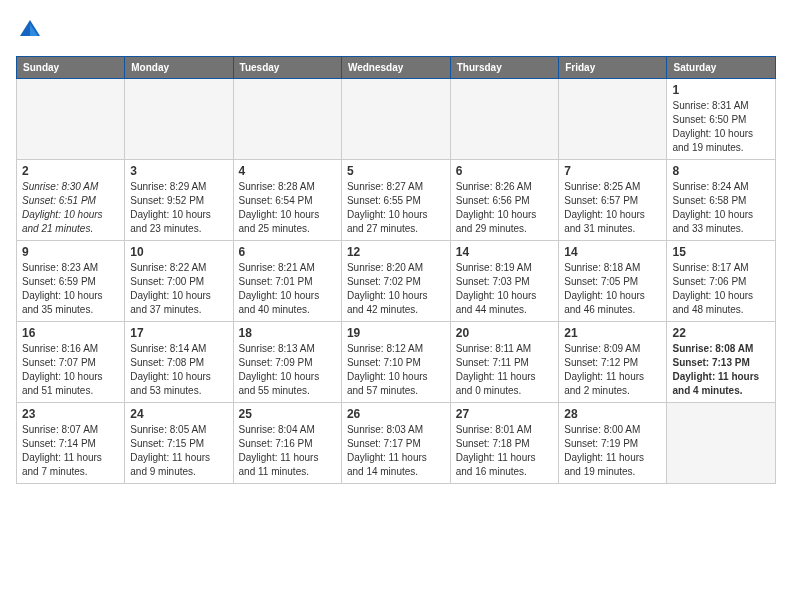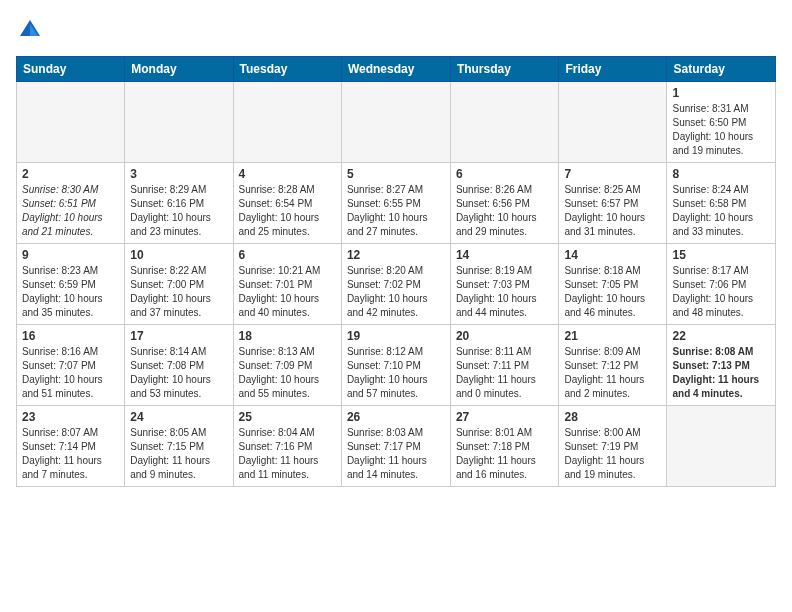--- a/index.html
+++ b/index.html
@@ -44,23 +44,23 @@
     .location {
       font-size: 13px;
       color: #555;
     }
     .calendar {
       width: 100%;
       border-collapse: collapse;
       border: 1px solid #ccc;
     }
     .calendar th {
-      background-color: #0369a1;
+      background-color: #737373;
       color: #fff;
-      font-size: 12px;
+      font-size: 10px;
       font-weight: bold;
       text-align: left;
       padding: 5px 6px;
       border: 1px solid #1055a0;
     }
     .calendar td {
       vertical-align: top;
       border: 1px solid #ccc;
       padding: 4px 5px;
       width: 110px;
@@ -136,21 +136,21 @@
         <td>
           <span class="day-num">2</span>
           <div class="day-info" style="white-space: pre-line; font-style: italic;">Sunrise: 8:30 AM
 Sunset: 6:51 PM
 Daylight: 10 hours
 and 21 minutes.</div>
         </td>
         <td>
           <span class="day-num">3</span>
           <div class="day-info" style="white-space: pre-line;">Sunrise: 8:29 AM
-Sunset: 6:16 PM
+Sunset: 9:52 PM
 Daylight: 10 hours
 and 23 minutes.</div>
         </td>
         <td>
           <span class="day-num">4</span>
           <div class="day-info" style="white-space: pre-line;">Sunrise: 8:28 AM
 Sunset: 6:54 PM
 Daylight: 10 hours
 and 25 minutes.</div>
         </td>
@@ -193,21 +193,21 @@
         </td>
         <td>
           <span class="day-num">10</span>
           <div class="day-info" style="white-space: pre-line;">Sunrise: 8:22 AM
 Sunset: 7:00 PM
 Daylight: 10 hours
 and 37 minutes.</div>
         </td>
         <td>
           <span class="day-num">6</span>
-          <div class="day-info" style="white-space: pre-line;">Sunrise: 10:21 AM
+          <div class="day-info" style="white-space: pre-line;">Sunrise: 8:21 AM
 Sunset: 7:01 PM
 Daylight: 10 hours
 and 40 minutes.</div>
         </td>
         <td>
           <span class="day-num">12</span>
           <div class="day-info" style="white-space: pre-line;">Sunrise: 8:20 AM
 Sunset: 7:02 PM
 Daylight: 10 hours
 and 42 minutes.</div>

